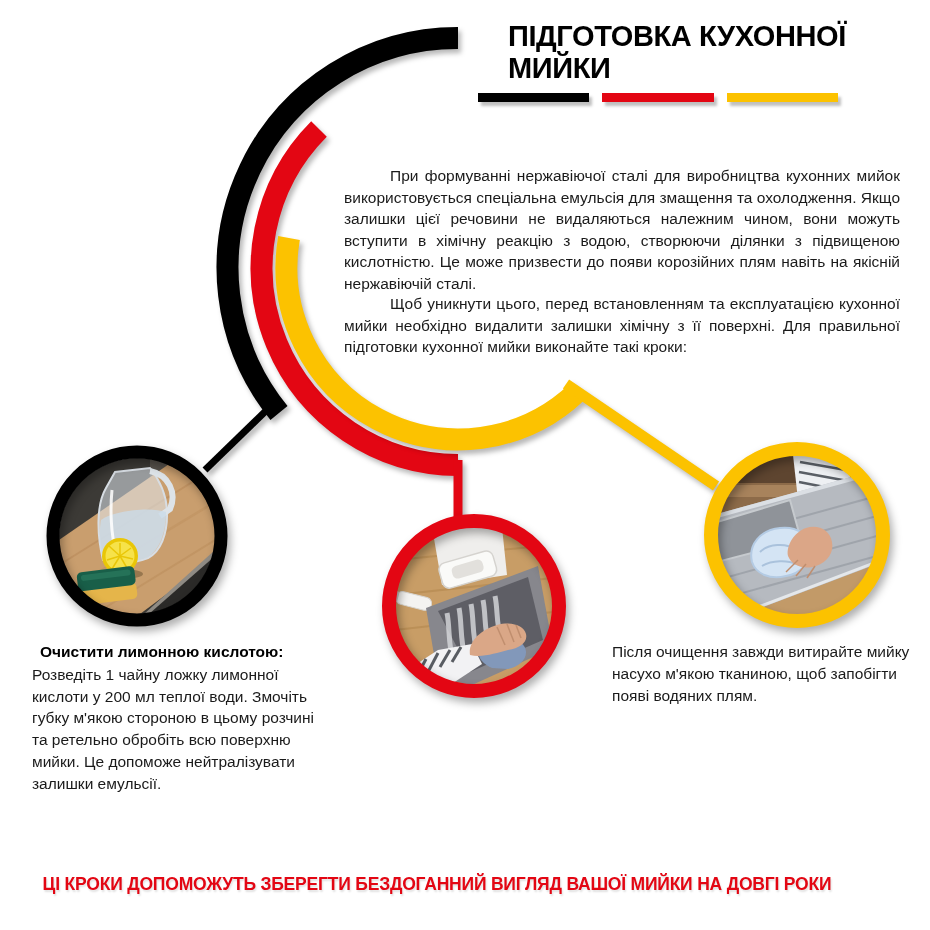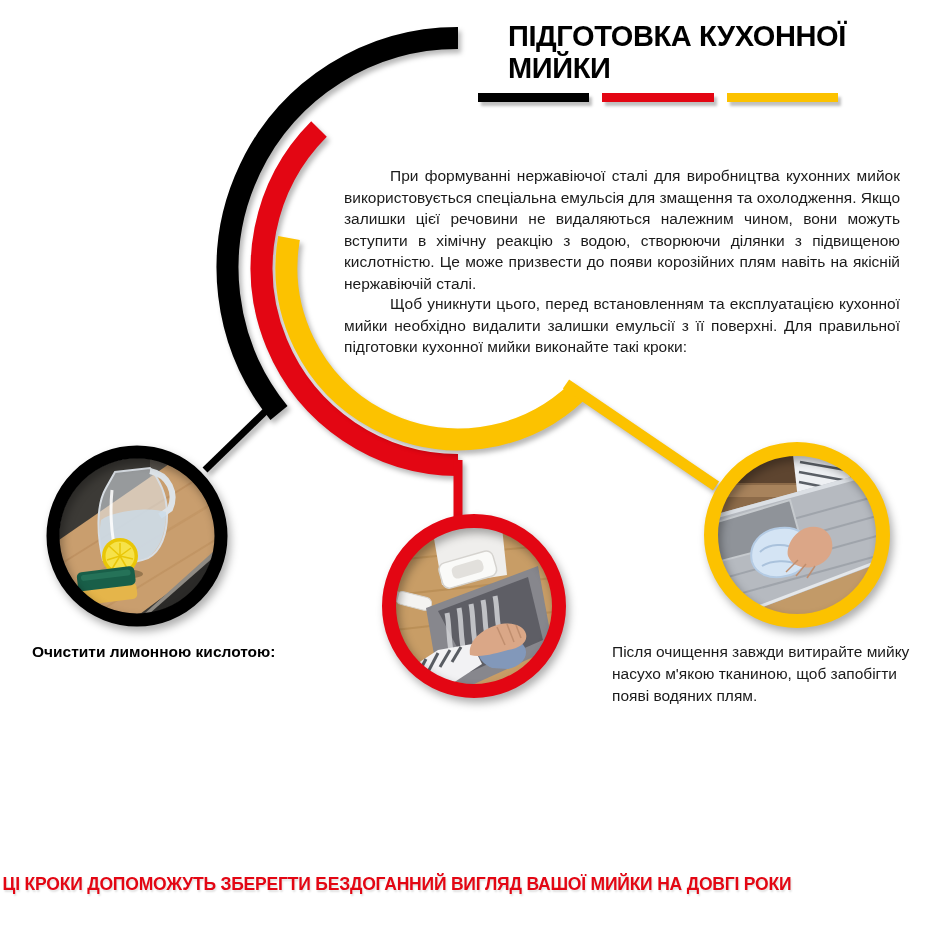--- a/index.html
+++ b/index.html
@@ -39,30 +39,30 @@
 
   .para{
     left:344px;width:556px;z-index:2;
     font-size:15.5px;line-height:21.5px;text-align:justify;text-indent:46px;
     color:var(--text);
   }
   .para1{top:165px;}
   .para2{top:293px;}
 
   .step{z-index:2;font-size:15.5px;line-height:21.8px;color:var(--text);}
-  .step h3{margin:0 0 1px 0;font-size:15.5px;line-height:21.8px;font-weight:700;color:#000;}
+  .step h3{margin:0 0 1px 8px;font-size:15.5px;line-height:21.8px;font-weight:700;color:#000;}
   .step p{margin:0;}
   .step1{left:32px;top:641px;width:290px;}
   .step2{left:327px;top:706px;width:310px;}
   .step3{left:612px;top:641px;width:308px;}
 
   .footer{
     left:0;top:874px;width:794px;z-index:2;text-align:center;
     font-size:17.5px;font-weight:700;color:var(--red);letter-spacing:-0.2px;
-    text-shadow:1px 2px 2px rgba(0,0,0,0.12);text-transform:uppercase;
+    text-shadow:1px 2px 2px rgba(0,0,0,0.12);text-transform:uppercase;padding-left:40px;
   }
 </style>
 </head>
 <body>
 
 <div class="canvas">
 
   <svg class="swoosh" viewBox="0 0 930 930" aria-hidden="true">
     <defs>
       <clipPath id="clip1">
@@ -221,24 +221,25 @@
     <div>ПІДГОТОВКА КУХОННОЇ МИЙКИ</div>
   </div>
 
   <div class="abs bars">
     <div class="bar bar-black"></div>
     <div class="bar bar-red"></div>
     <div class="bar bar-yellow"></div>
   </div>
 
   <div class="abs para para1">При формуванні нержавіючої сталі для виробництва кухонних мийок використовується спеціальна емульсія для змащення та охолодження. Якщо залишки цієї речовини не видаляються належним чином, вони можуть вступити в хімічну реакцію з водою, створюючи ділянки з підвищеною кислотністю. Це може призвести до появи корозійних плям навіть на якісній нержавіючій сталі.</div>
-  <div class="abs para para2">Щоб уникнути цього, перед встановленням та експлуатацією кухонної мийки необхідно видалити залишки емульсії з її поверхні. Для правильної підготовки кухонної мийки виконайте такі кроки:</div>
+  <div class="abs para para2">Щоб уникнути цього, перед встановленням та експлуатацією кухонної мийки необхідно видалити залишки хімічну з її поверхні. Для правильної підготовки кухонної мийки виконайте такі кроки:</div>
 
   <div class="abs step step1">
     <h3>Очистити лимонною кислотою:</h3>
+    <p>Розведіть 1 чайну ложку лимонної кислоти у 200 мл теплої води. Змочіть губку м'якою стороною в цьому розчині та ретельно обробіть всю поверхню мийки. Це допоможе нейтралізувати залишки емульсії.</p>
   </div>
   <div class="abs step step2">
   </div>
   <div class="abs step step3">
     <p>Після очищення завжди витирайте мийку насухо м'якою тканиною, щоб запобігти появі водяних плям.</p>
   </div>
 
   <div class="abs footer">ЦІ КРОКИ ДОПОМОЖУТЬ ЗБЕРЕГТИ БЕЗДОГАННИЙ ВИГЛЯД ВАШОЇ МИЙКИ НА ДОВГІ РОКИ</div>
 
 </div>

